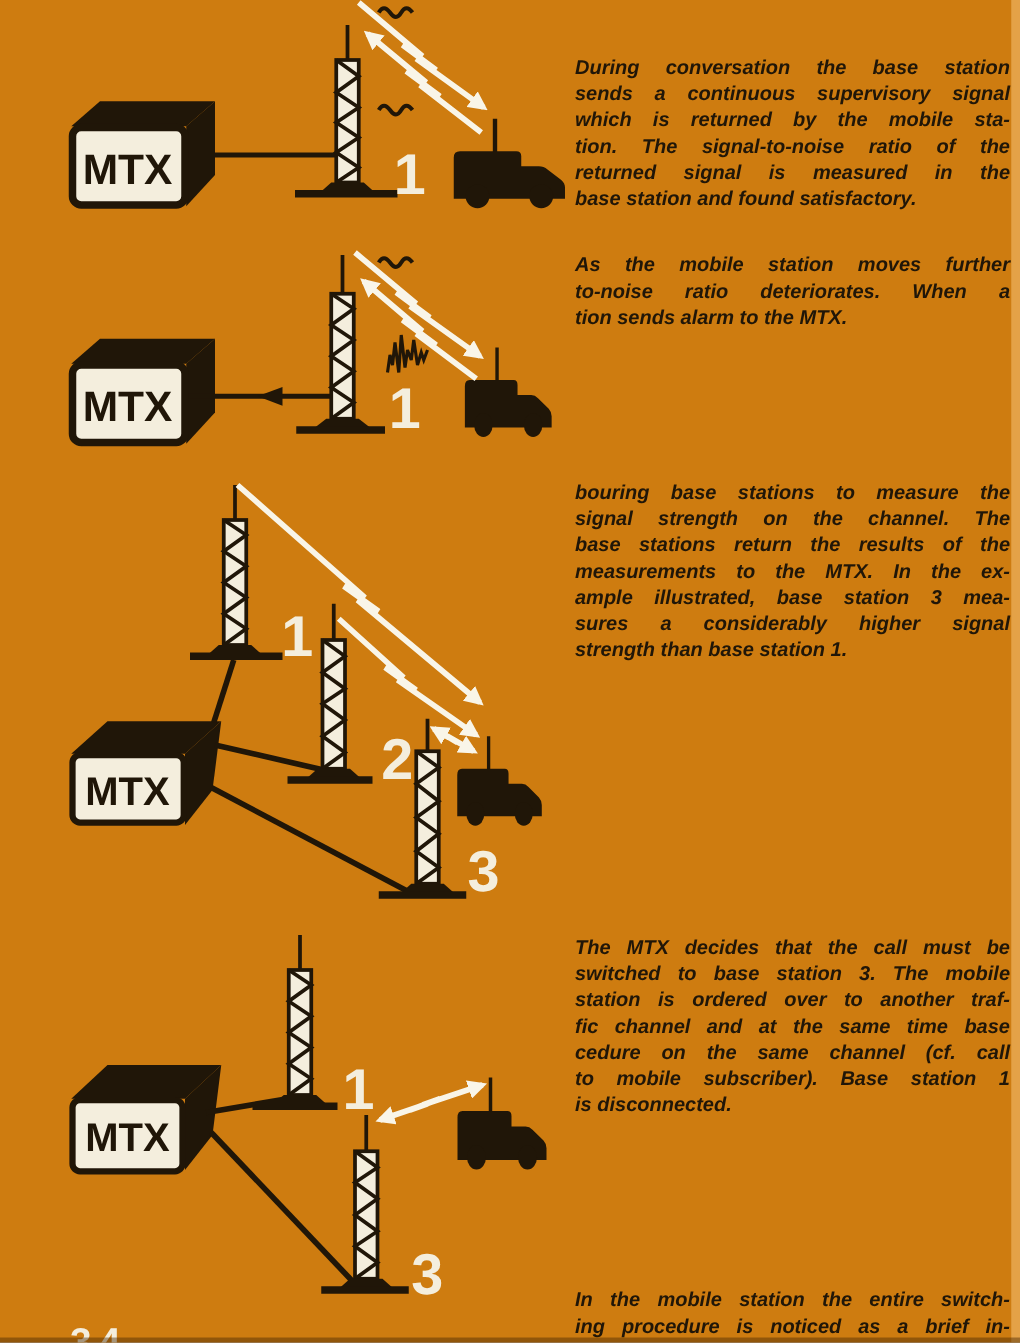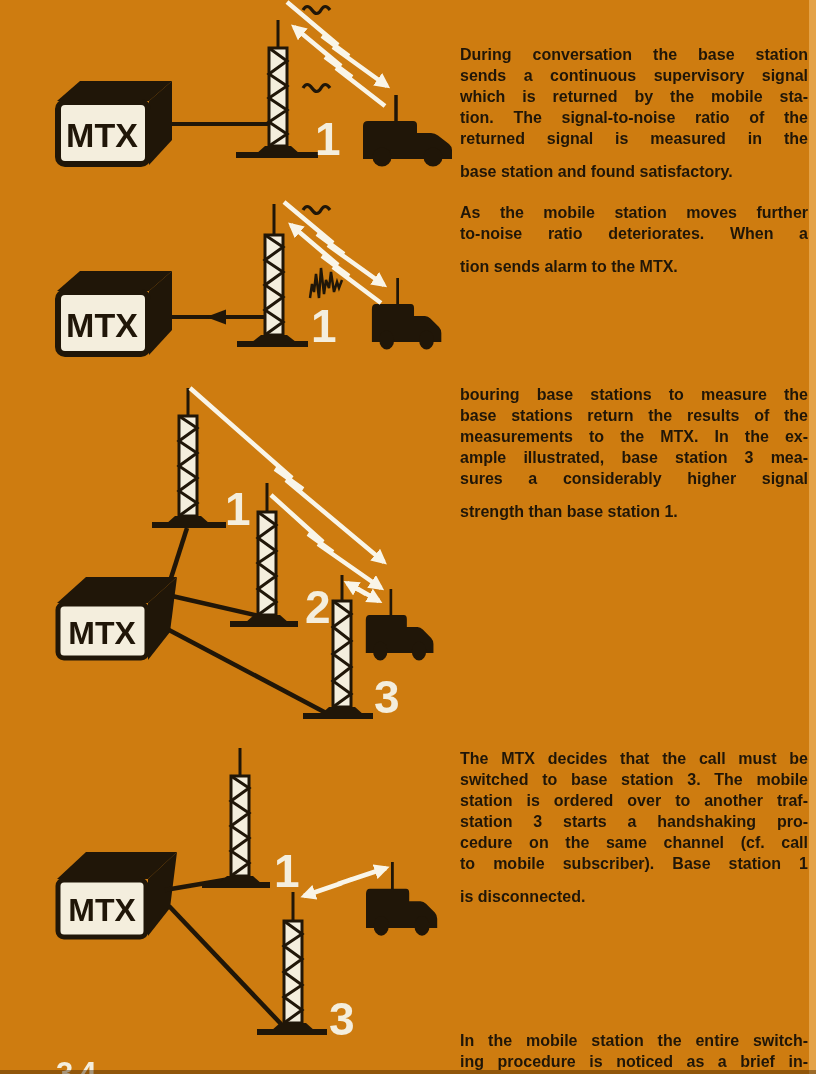--- a/index.html
+++ b/index.html
@@ -1,22 +1,22 @@
 <!DOCTYPE html>
 <html><head>
 <meta charset="utf-8">
 <style>
   html,body{margin:0;padding:0;background:#777;}
   .page{position:relative;width:816px;height:1074px;background:#ce7c10;overflow:hidden;
         font-family:"Liberation Sans",sans-serif;}
   .fig{position:absolute;left:0;}
   .para{position:absolute;left:460px;width:348px;margin:0;color:#201608;
         font-weight:700;font-size:16px;line-height:21px;letter-spacing:0;}
-  .ln{display:block;text-align:justify;text-align-last:justify;}
-  .ln.last{text-align-last:left;margin-top:12px;}
+  .ln{display:block;text-align:justify;text-align-last:justify;font-style:italic;}
+  .ln.last{text-align-last:left;}
   .pagenum{position:absolute;left:56px;top:1056px;color:#f4eedd;font-weight:700;
            font-size:31px;letter-spacing:6px;}
   .edge-r{position:absolute;right:0;top:0;width:7px;height:100%;
           background:rgba(255,208,140,0.45);}
   .edge-b{position:absolute;left:0;bottom:0;width:100%;height:4px;
           background:rgba(70,40,5,0.45);}
   .mtx{font-family:"Liberation Sans",sans-serif;font-weight:700;fill:#201608;}
   .num{font-family:"Liberation Sans",sans-serif;font-weight:700;font-size:46px;fill:#f4eedd;}
   .ink{stroke:#201608;}
   .bolt{stroke:#f9f5e8;stroke-width:4.5;fill:none;stroke-linejoin:miter;}
@@ -166,32 +166,33 @@
   </p>
 
   <p class="para" style="top:202px">
     <span class="ln">As the mobile station moves further</span>
     <span class="ln">to-noise ratio deteriorates. When a</span>
     <span class="ln last">tion sends alarm to the MTX.</span>
   </p>
 
   <p class="para" style="top:384px">
     <span class="ln">bouring base stations to measure the</span>
+    <span class="ln">signal strength on the channel. The</span>
     <span class="ln">base stations return the results of the</span>
     <span class="ln">measurements to the MTX. In the ex-</span>
     <span class="ln">ample illustrated, base station 3 mea-</span>
     <span class="ln">sures a considerably higher signal</span>
     <span class="ln last">strength than base station 1.</span>
   </p>
 
   <p class="para" style="top:748px">
     <span class="ln">The MTX decides that the call must be</span>
     <span class="ln">switched to base station 3. The mobile</span>
     <span class="ln">station is ordered over to another traf-</span>
-    <span class="ln">station 3 starts a handshaking pro-</span>
+    <span class="ln">fic channel and at the same time base</span>
     <span class="ln">cedure on the same channel (cf. call</span>
     <span class="ln">to mobile subscriber). Base station 1</span>
     <span class="ln last">is disconnected.</span>
   </p>
 
   <p class="para" style="top:1030px">
     <span class="ln">In the mobile station the entire switch-</span>
     <span class="ln">ing procedure is noticed as a brief in-</span>
     <span class="ln last">terruption in the conversation.</span>
   </p>

